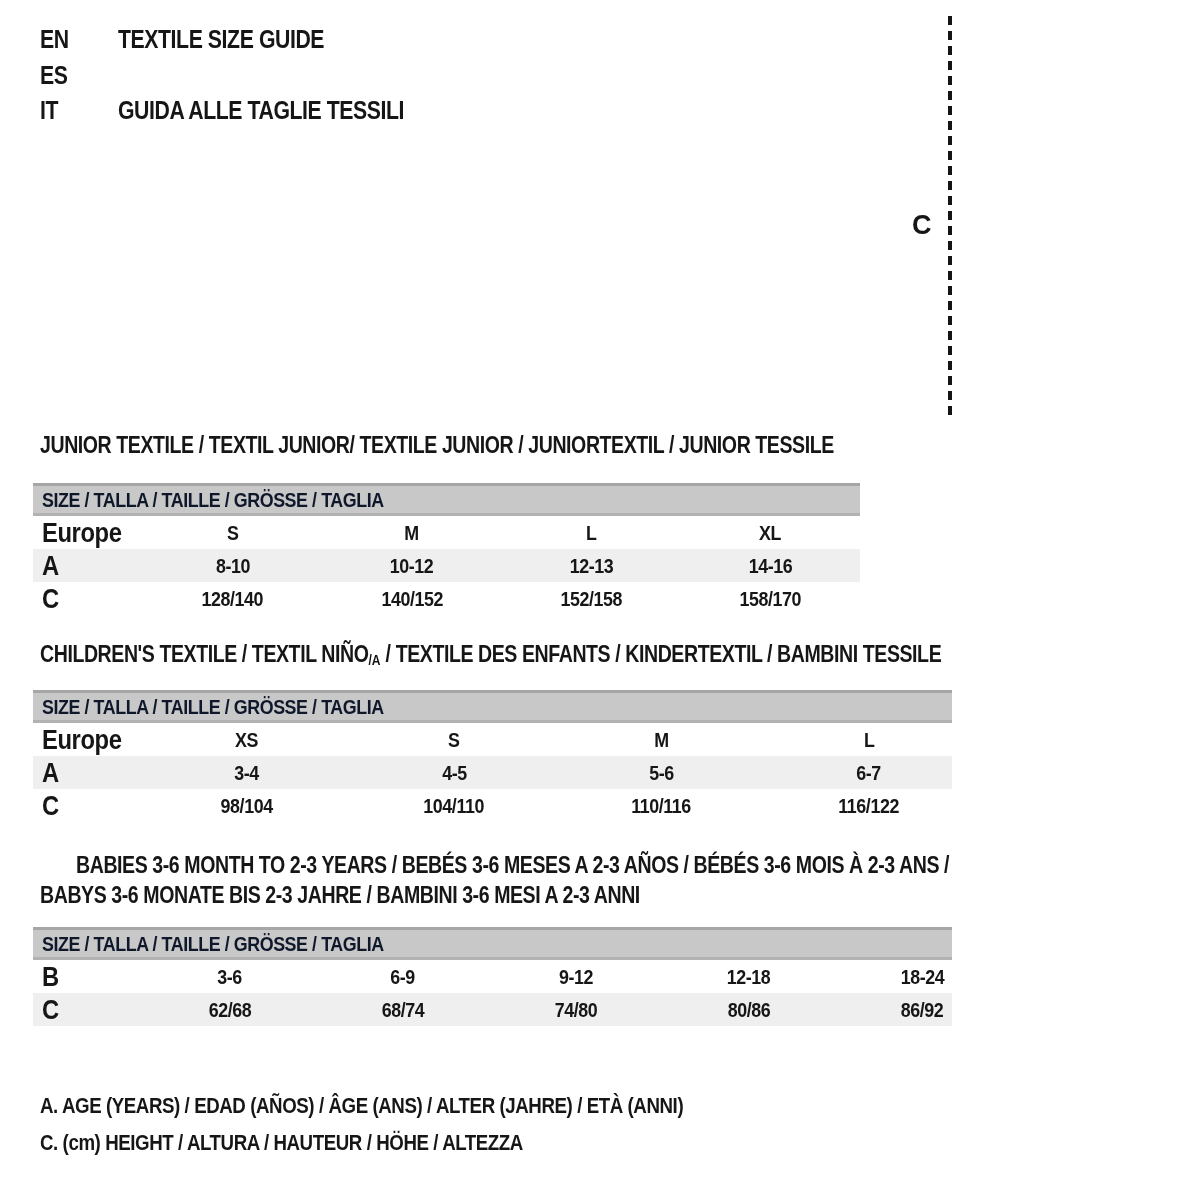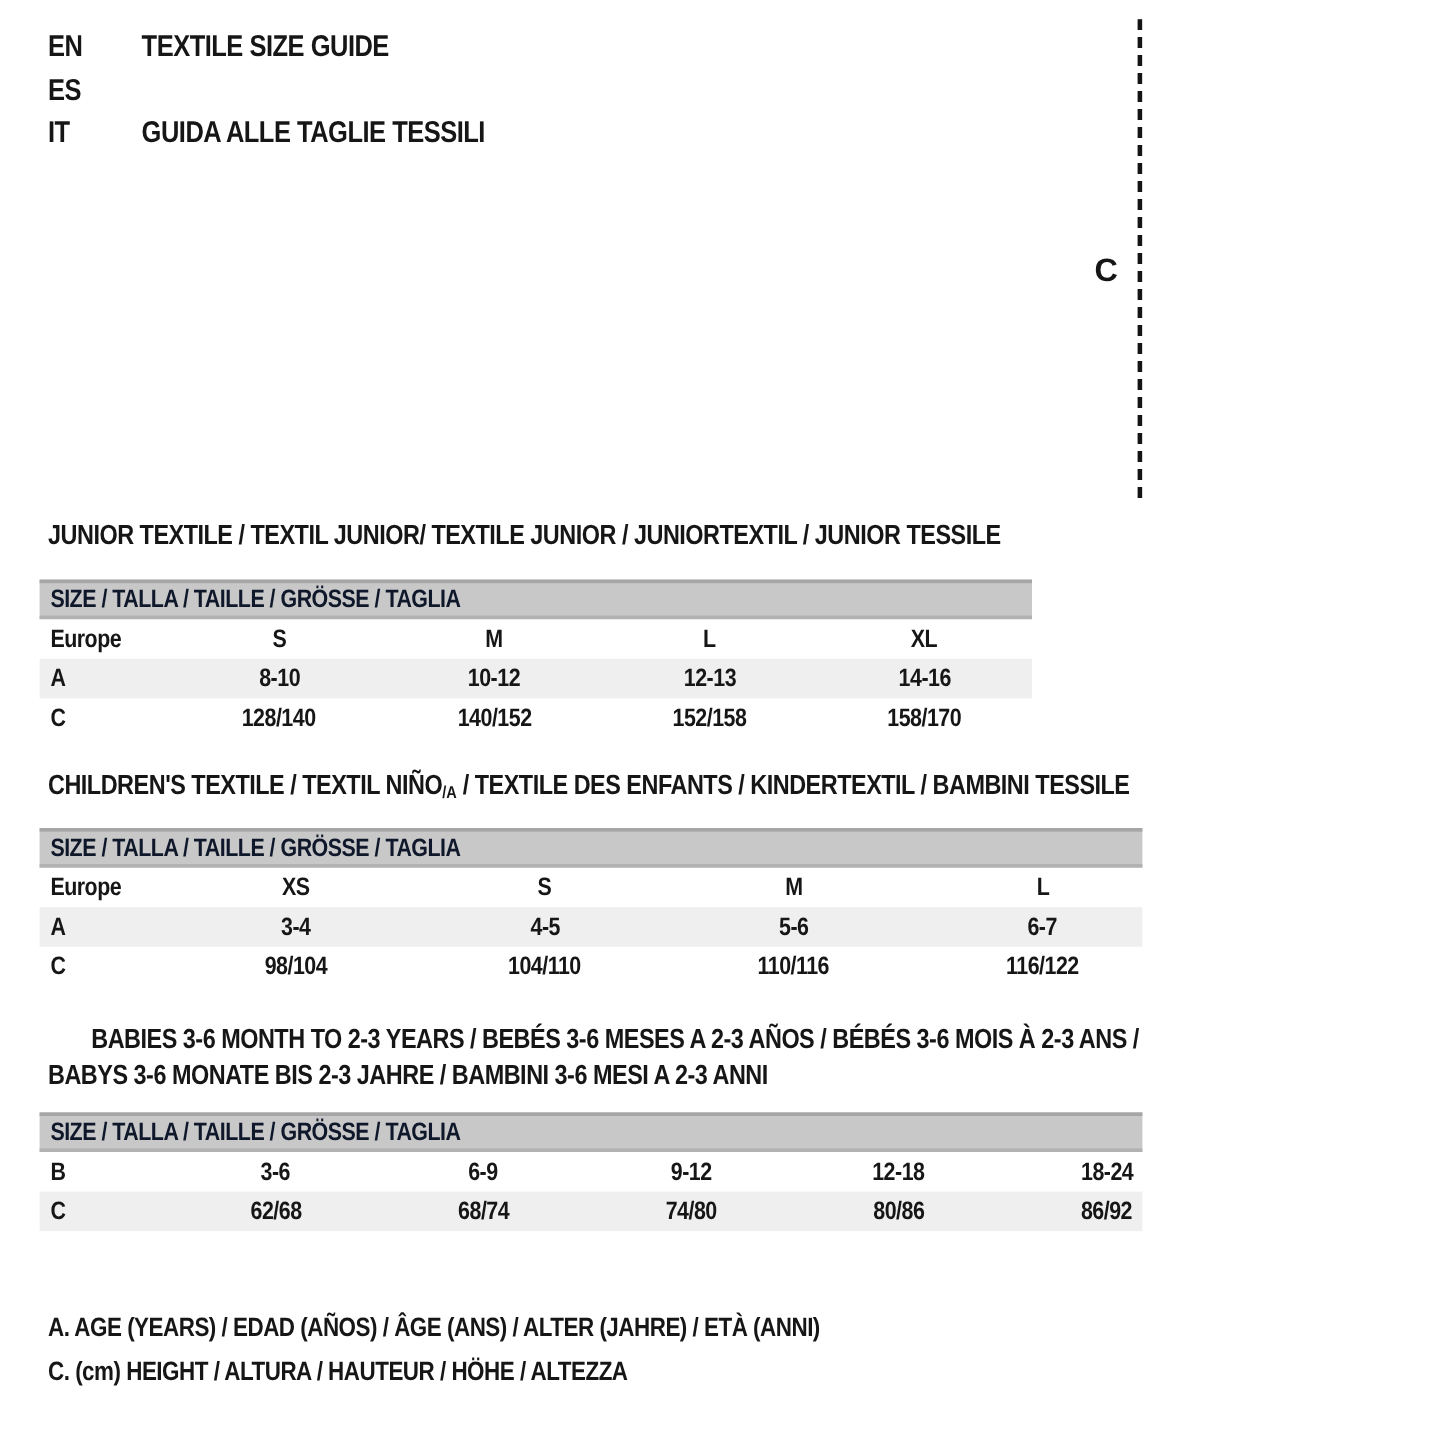--- a/index.html
+++ b/index.html
@@ -34,21 +34,21 @@
   .children-table { top:690px; width:1147px; }
   .babies-table   { top:927px; width:1149px; }
   .size-bar {
     height:27px; background:#c8c8c8;
     border-top:3px solid #a6a6a6; border-bottom:3px solid #b2b2b2;
     display:flex; align-items:center; padding-left:9px;
     font-weight:bold; font-size:21px; color:#0f172a;
   }
   .t-row { display:flex; height:33px; align-items:center; }
   .t-row.shaded { background:#efefef; }
-  .label-cell { width:110px; padding-left:9px; font-weight:bold; font-size:21px; box-sizing:border-box; }
+  .label-cell { width:110px; padding-left:9px; font-weight:bold; font-size:28px; box-sizing:border-box; }
   .val-cell { flex:1; display:flex; justify-content:center; align-items:center; font-weight:bold; font-size:21px; }
 
   
   .legend { position:absolute; left:40px; top:1088px; }
   .legend-line { height:36.5px; display:flex; align-items:center; font-weight:bold; font-size:22px; }
 </style>
 </head>
 <body>
 
 <div class="page">

